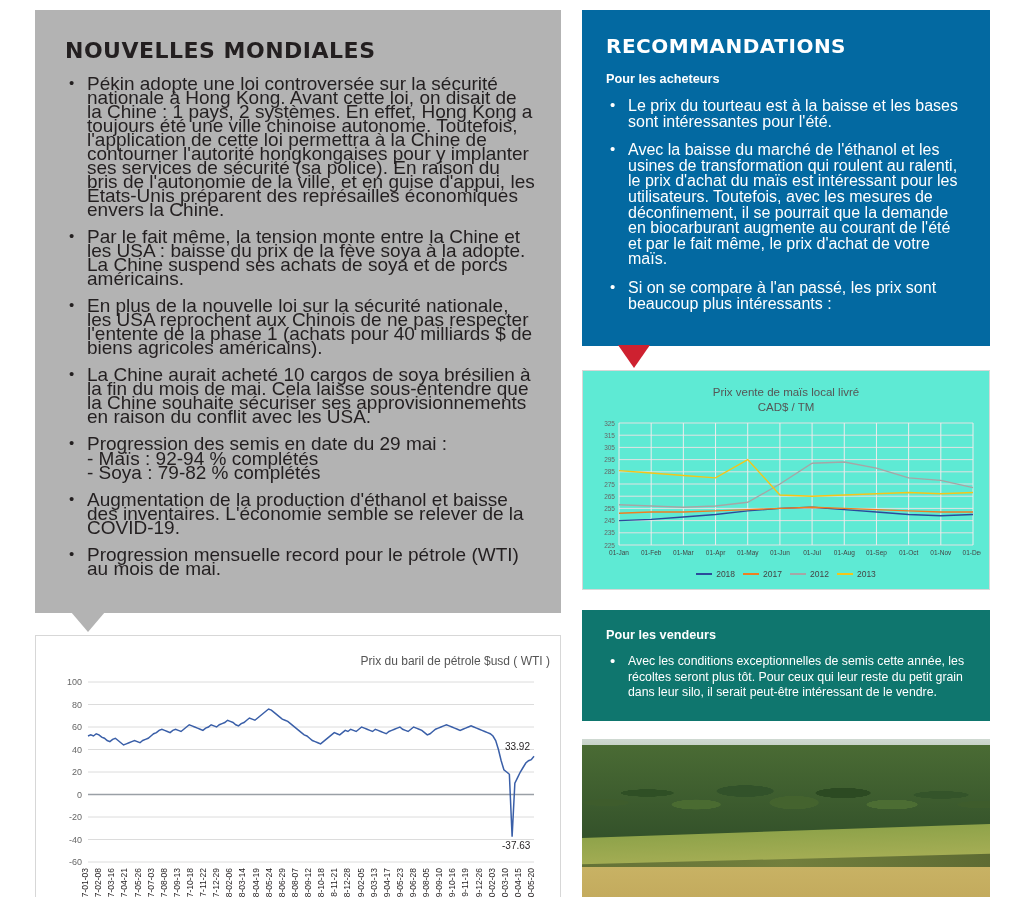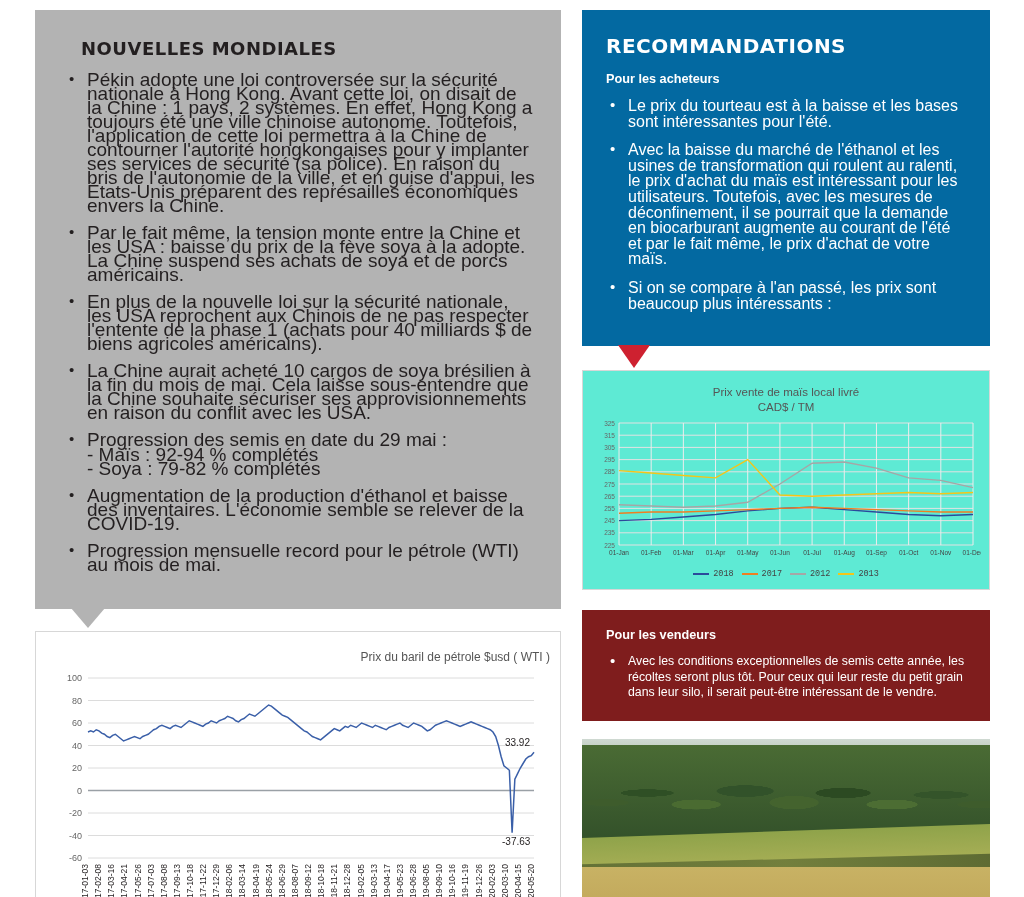--- a/index.html
+++ b/index.html
@@ -2,21 +2,21 @@
 <html><head>
 <meta charset="utf-8">
 <style>
   html,body{margin:0;padding:0;background:#ffffff;}
   body{width:1024px;height:897px;font-family:"Liberation Sans",sans-serif;color:#231f20;}
   .page{position:relative;width:1024px;height:897px;}
 
   
   .left-col{position:absolute;left:35px;top:10px;width:526px;}
   .news-panel{background:#b3b3b3;padding:22px 26px 24px 26px;position:relative;}
-  .news-title{font-family:"DejaVu Sans",sans-serif;font-weight:bold;font-size:18px;letter-spacing:.5px;color:#231f20;margin:6px 0 14px 20px;text-transform:uppercase;}
+  .news-title{font-family:"DejaVu Sans",sans-serif;font-weight:bold;font-size:22px;letter-spacing:.5px;color:#231f20;margin:6px 0 14px 4px;text-transform:uppercase;}
   ul.bullets{list-style:none;margin:0;padding:0;}
   ul.bullets li{position:relative;padding-left:26px;margin-bottom:13px;font-size:19px;line-height:14px;color:#231f20;}
   ul.bullets li:before{content:"•";position:absolute;left:8px;top:-1px;font-size:15px;}
   .sub-lines{margin-top:1px;}
 
   .pointer-left{position:absolute;left:36px;bottom:-19px;width:0;height:0;border-left:17px solid transparent;border-right:17px solid transparent;border-top:20px solid #b3b3b3;}
 
   .chart-box{background:#ffffff;border:1px solid #d7d7d7;margin-top:22px;padding:10px 10px 6px 10px;position:relative;}
   .chart-title{text-align:right;font-size:12px;color:#555;margin:8px 0 6px 0;}
   .wti-wrap{position:relative;height:300px;}
@@ -26,25 +26,25 @@
   .rec-panel{background:#0369a1;color:#ffffff;padding:20px 22px 22px 22px;position:relative;}
   .rec-title{font-family:"DejaVu Sans",sans-serif;font-weight:bold;font-size:20px;letter-spacing:.5px;margin:4px 0 14px 2px;text-transform:uppercase;}
   .rec-sub{font-weight:bold;font-size:12.7px;margin:0 0 12px 2px;}
   .rec-panel ul.bullets li{color:#ffffff;font-size:16px;line-height:15.6px;margin-bottom:13px;padding-left:24px;}
   .rec-panel ul.bullets li:before{color:#ffffff;left:6px;}
   .pointer-red{position:absolute;left:36px;bottom:-22px;width:0;height:0;border-left:16px solid transparent;border-right:16px solid transparent;border-top:23px solid #ce2130;}
 
   .corn-box{background:#5eead4;border:1px solid #d7d7d7;margin-top:24px;padding:8px 6px 6px 6px;}
   .corn-title{text-align:center;font-size:11.5px;color:#555;line-height:15px;margin:6px 0 2px 0;}
   .corn-wrap{position:relative;height:150px;}
-  .legend{display:flex;justify-content:center;gap:8px;margin-top:2px;padding-bottom:4px;font-family:Liberation Mono, monospace;}
+  .legend{display:flex;justify-content:center;gap:8px;margin-top:2px;padding-bottom:4px;}
   .legend-item{display:flex;align-items:center;gap:4px;font-size:8.5px;color:#444;}
   .legend-swatch{width:16px;height:2.5px;display:inline-block;}
 
-  .vendeurs-panel{background:#7f1d1d;color:#fff;margin-top:20px;padding:18px 22px 20px 22px;}
+  .vendeurs-panel{background:#0f766e;color:#fff;margin-top:20px;padding:18px 22px 20px 22px;}
   .vendeurs-panel ul.bullets li{color:#fff;font-size:12.3px;line-height:15.6px;margin-bottom:0;padding-left:24px;}
   .vendeurs-panel ul.bullets li:before{color:#fff;left:6px;}
 
   .photo{margin-top:18px;width:408px;height:228px;position:relative;overflow:hidden;border:0;}
   .sky{position:absolute;left:0;top:0;width:100%;height:18px;background:linear-gradient(#cfd9d2,#b9c6b5);}
   .trees{position:absolute;left:0;top:6px;width:100%;height:96px;background:
      radial-gradient(ellipse at 6% 60%, #3e5c2c 0 22px, transparent 23px),
      radial-gradient(ellipse at 16% 50%, #2f4f25 0 26px, transparent 27px),
      radial-gradient(ellipse at 28% 62%, #4a6b31 0 24px, transparent 25px),
      radial-gradient(ellipse at 40% 48%, #32522a 0 28px, transparent 29px),

